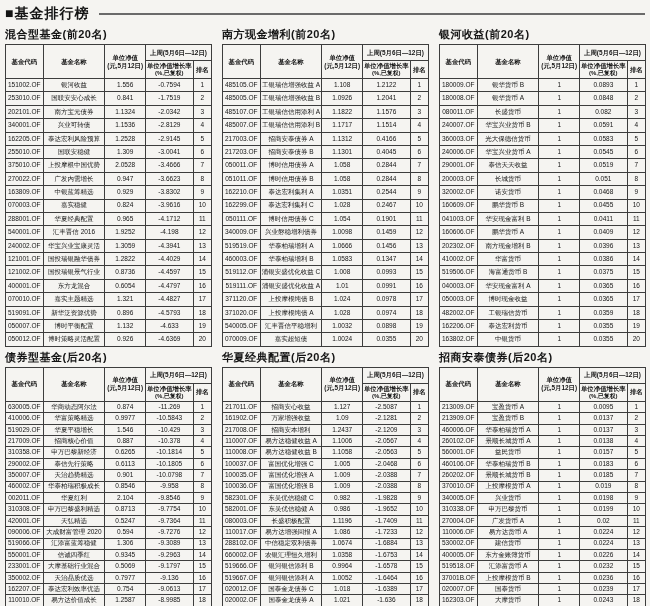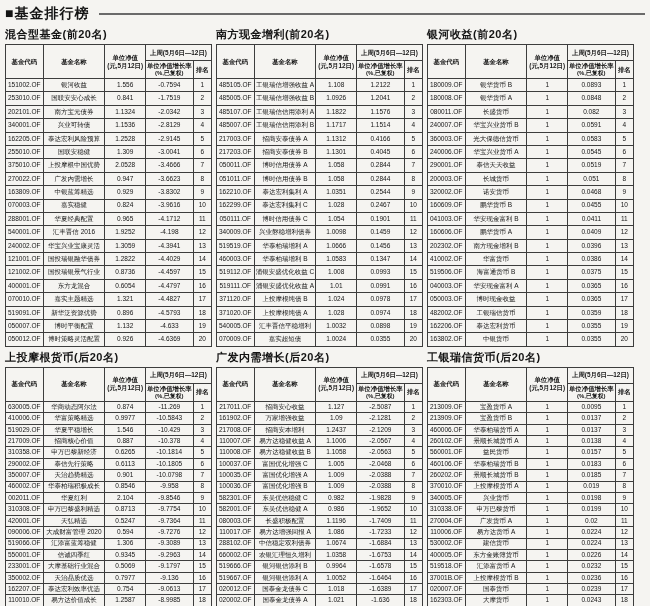--- a/index.html
+++ b/index.html
@@ -5,21 +5,21 @@
   html,body { margin:0; padding:0; }
   body {
     width:650px; height:606px; overflow:hidden;
     background:#f5f4f1; color:#141414;
     font-family:"Liberation Sans","DejaVu Sans",sans-serif;
   }
   .page { padding:3px 5px 0 5px; }
   .titlebar { display:flex; align-items:center; height:21px; }
   .page-title { font-size:14px; font-weight:bold; letter-spacing:1px; white-space:nowrap; }
   .title-rule { flex:1; height:0; border-top:2px solid #6a6a6a; margin-left:10px; margin-top:1px; }
-  .columns { display:flex; }
+  .columns { display:flex; gap:6px; }
   .col { width:211px; flex:0 0 211px; }
   .section-title { font-size:11px; font-weight:bold; margin:3px 0 2px 0; letter-spacing:0.5px; }
   table.fund-table { border-collapse:collapse; table-layout:fixed; width:207px; }
   .fund-table th, .fund-table td {
     border:1px solid #3d3d3d; padding:0; text-align:center;
     overflow:hidden; vertical-align:middle;
   }
   .fund-table th { font-size:6.4px; font-weight:bold; line-height:1.25; white-space:normal; }
   .fund-table td { font-size:6.5px; white-space:nowrap; line-height:1; }
   .fund-table thead tr.hrow1 th { height:15px; }
@@ -209,21 +209,21 @@
                   <td>博时策略灵活配置</td>
                   <td>0.926</td>
                   <td>-4.6369</td>
                   <td>20</td>
                 </tr>
               </tbody>
             </table>
           </div>
       </div>
       <div class="section bottom">
-        <div class="section-title">上投摩根货币(后20名)</div>
+        <div class="section-title">债券型基金(后20名)</div>
         <div>
             <table class="fund-table">
               <colgroup>
                 <col style="width: 37px;">
                 <col style="width: 61px;">
                 <col style="width: 40px;">
                 <col style="width: 47px;">
                 <col style="width: 18px;">
               </colgroup>
               <thead>
@@ -546,21 +546,21 @@
                   <td>嘉实超短债</td>
                   <td>1.0024</td>
                   <td>0.0355</td>
                   <td>20</td>
                 </tr>
               </tbody>
             </table>
           </div>
       </div>
       <div class="section bottom">
-        <div class="section-title">广发内需增长(后20名)</div>
+        <div class="section-title">华夏经典配置(后20名)</div>
         <div>
             <table class="fund-table">
               <colgroup>
                 <col style="width: 37px;">
                 <col style="width: 61px;">
                 <col style="width: 40px;">
                 <col style="width: 47px;">
                 <col style="width: 18px;">
               </colgroup>
               <thead>
@@ -883,21 +883,21 @@
                   <td>中银货币</td>
                   <td>1</td>
                   <td>0.0355</td>
                   <td>20</td>
                 </tr>
               </tbody>
             </table>
           </div>
       </div>
       <div class="section bottom">
-        <div class="section-title">工银瑞信货币(后20名)</div>
+        <div class="section-title">招商安泰债券(后20名)</div>
         <div>
             <table class="fund-table">
               <colgroup>
                 <col style="width: 37px;">
                 <col style="width: 61px;">
                 <col style="width: 40px;">
                 <col style="width: 47px;">
                 <col style="width: 18px;">
               </colgroup>
               <thead>

